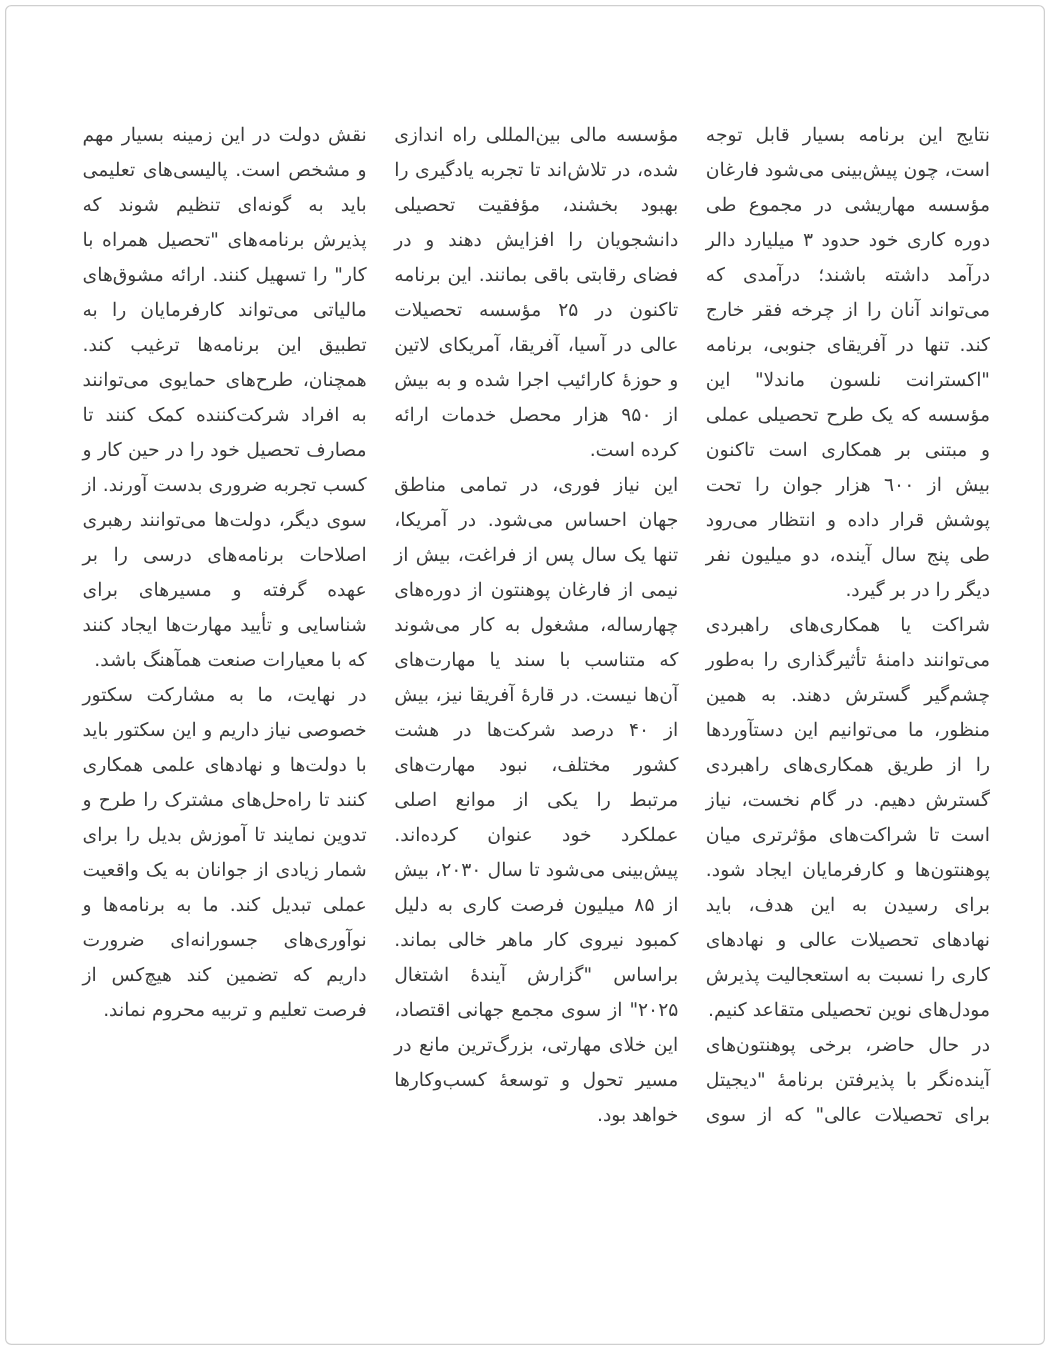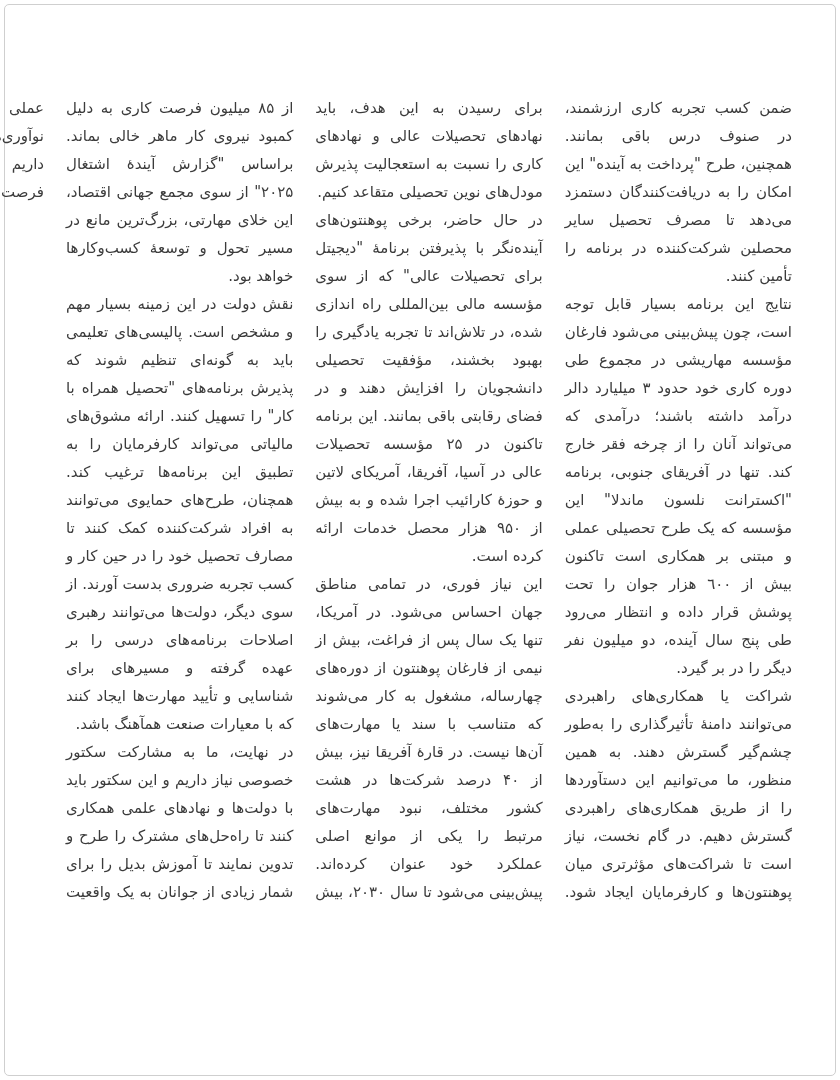--- a/index.html
+++ b/index.html
@@ -44,20 +44,19 @@
     orphans: 1;
     widows: 1;
   }
 </style>
 </head>
 <body>
 
 <div class="page-border"></div>
 
 <div class="article-columns" dir="rtl" lang="fa">
-  <p>ضمن کسب تجربه کاری ارزشمند، در صنوف درس باقی بمانند. همچنین، طرح "پرداخت به آینده" این امکان را به دریافت‌کنندگان دستمزد می‌دهد تا مصرف تحصیل سایر محصلین شرکت‌کننده در برنامه را تأمین کنند.</p>
   <p>نتایج این برنامه بسیار قابل توجه است، چون پیش‌بینی می‌شود فارغان مؤسسه مهاریشی در مجموع طی دوره کاری خود حدود ۳ میلیارد دالر درآمد داشته باشند؛ درآمدی که می‌تواند آنان را از چرخه فقر خارج کند. تنها در آفریقای جنوبی، برنامه "اکسترانت نلسون ماندلا" این مؤسسه که یک طرح تحصیلی عملی و مبتنی بر همکاری است تاکنون بیش از ٦٠٠ هزار جوان را تحت پوشش قرار داده و انتظار می‌رود طی پنج سال آینده، دو میلیون نفر دیگر را در بر گیرد.</p>
   <p>شراکت یا همکاری‌های راهبردی می‌توانند دامنهٔ تأثیرگذاری را به‌طور چشم‌گیر گسترش دهند. به همین منظور، ما می‌توانیم این دستآوردها را از طریق همکاری‌های راهبردی گسترش دهیم. در گام نخست، نیاز است تا شراکت‌های مؤثرتری میان پوهنتون‌ها و کارفرمایان ایجاد شود. برای رسیدن به این هدف، باید نهادهای تحصیلات عالی و نهادهای کاری را نسبت به استعجالیت پذیرش مودل‌های نوین تحصیلی متقاعد کنیم.</p>
   <p>در حال حاضر، برخی پوهنتون‌های آینده‌نگر با پذیرفتن برنامهٔ "دیجیتل برای تحصیلات عالی" که از سوی مؤسسه مالی بین‌المللی راه اندازی شده، در تلاش‌اند تا تجربه یادگیری را بهبود بخشند، مؤفقیت تحصیلی دانشجویان را افزایش دهند و در فضای رقابتی باقی بمانند. این برنامه تاکنون در ۲۵ مؤسسه تحصیلات عالی در آسیا، آفریقا، آمریکای لاتین و حوزهٔ کارائیب اجرا شده و به بیش از ۹۵۰ هزار محصل خدمات ارائه کرده است.</p>
   <p>این نیاز فوری، در تمامی مناطق جهان احساس می‌شود. در آمریکا، تنها یک سال پس از فراغت، بیش از نیمی از فارغان پوهنتون از دوره‌های چهارساله، مشغول به کار می‌شوند که متناسب با سند یا مهارت‌های آن‌ها نیست. در قارهٔ آفریقا نیز، بیش از ۴۰ درصد شرکت‌ها در هشت کشور مختلف، نبود مهارت‌های مرتبط را یکی از موانع اصلی عملکرد خود عنوان کرده‌اند. پیش‌بینی می‌شود تا سال ۲۰۳۰، بیش از ۸۵ میلیون فرصت کاری به دلیل کمبود نیروی کار ماهر خالی بماند. براساس "گزارش آیندهٔ اشتغال ۲۰۲۵" از سوی مجمع جهانی اقتصاد، این خلای مهارتی، بزرگ‌ترین مانع در مسیر تحول و توسعهٔ کسب‌وکارها خواهد بود.</p>
   <p>نقش دولت در این زمینه بسیار مهم و مشخص است. پالیسی‌های تعلیمی باید به گونه‌ای تنظیم شوند که پذیرش برنامه‌های "تحصیل همراه با کار" را تسهیل کنند. ارائه مشوق‌های مالیاتی می‌تواند کارفرمایان را به تطبیق این برنامه‌ها ترغیب کند. همچنان، طرح‌های حمایوی می‌توانند به افراد شرکت‌کننده کمک کنند تا مصارف تحصیل خود را در حین کار و کسب تجربه ضروری بدست آورند. از سوی دیگر، دولت‌ها می‌توانند رهبری اصلاحات برنامه‌های درسی را بر عهده گرفته و مسیرهای برای شناسایی و تأیید مهارت‌ها ایجاد کنند که با معیارات صنعت همآهنگ باشد.</p>
   <p>در نهایت، ما به مشارکت سکتور خصوصی نیاز داریم و این سکتور باید با دولت‌ها و نهادهای علمی همکاری کنند تا راه‌حل‌های مشترک را طرح و تدوین نمایند تا آموزش بدیل را برای شمار زیادی از جوانان به یک واقعیت عملی تبدیل کند. ما به برنامه‌ها و نوآوری‌های جسورانه‌ای ضرورت داریم که تضمین کند هیچ‌کس از فرصت تعلیم و تربیه محروم نماند.</p>
 </div>
 
 </body></html>

